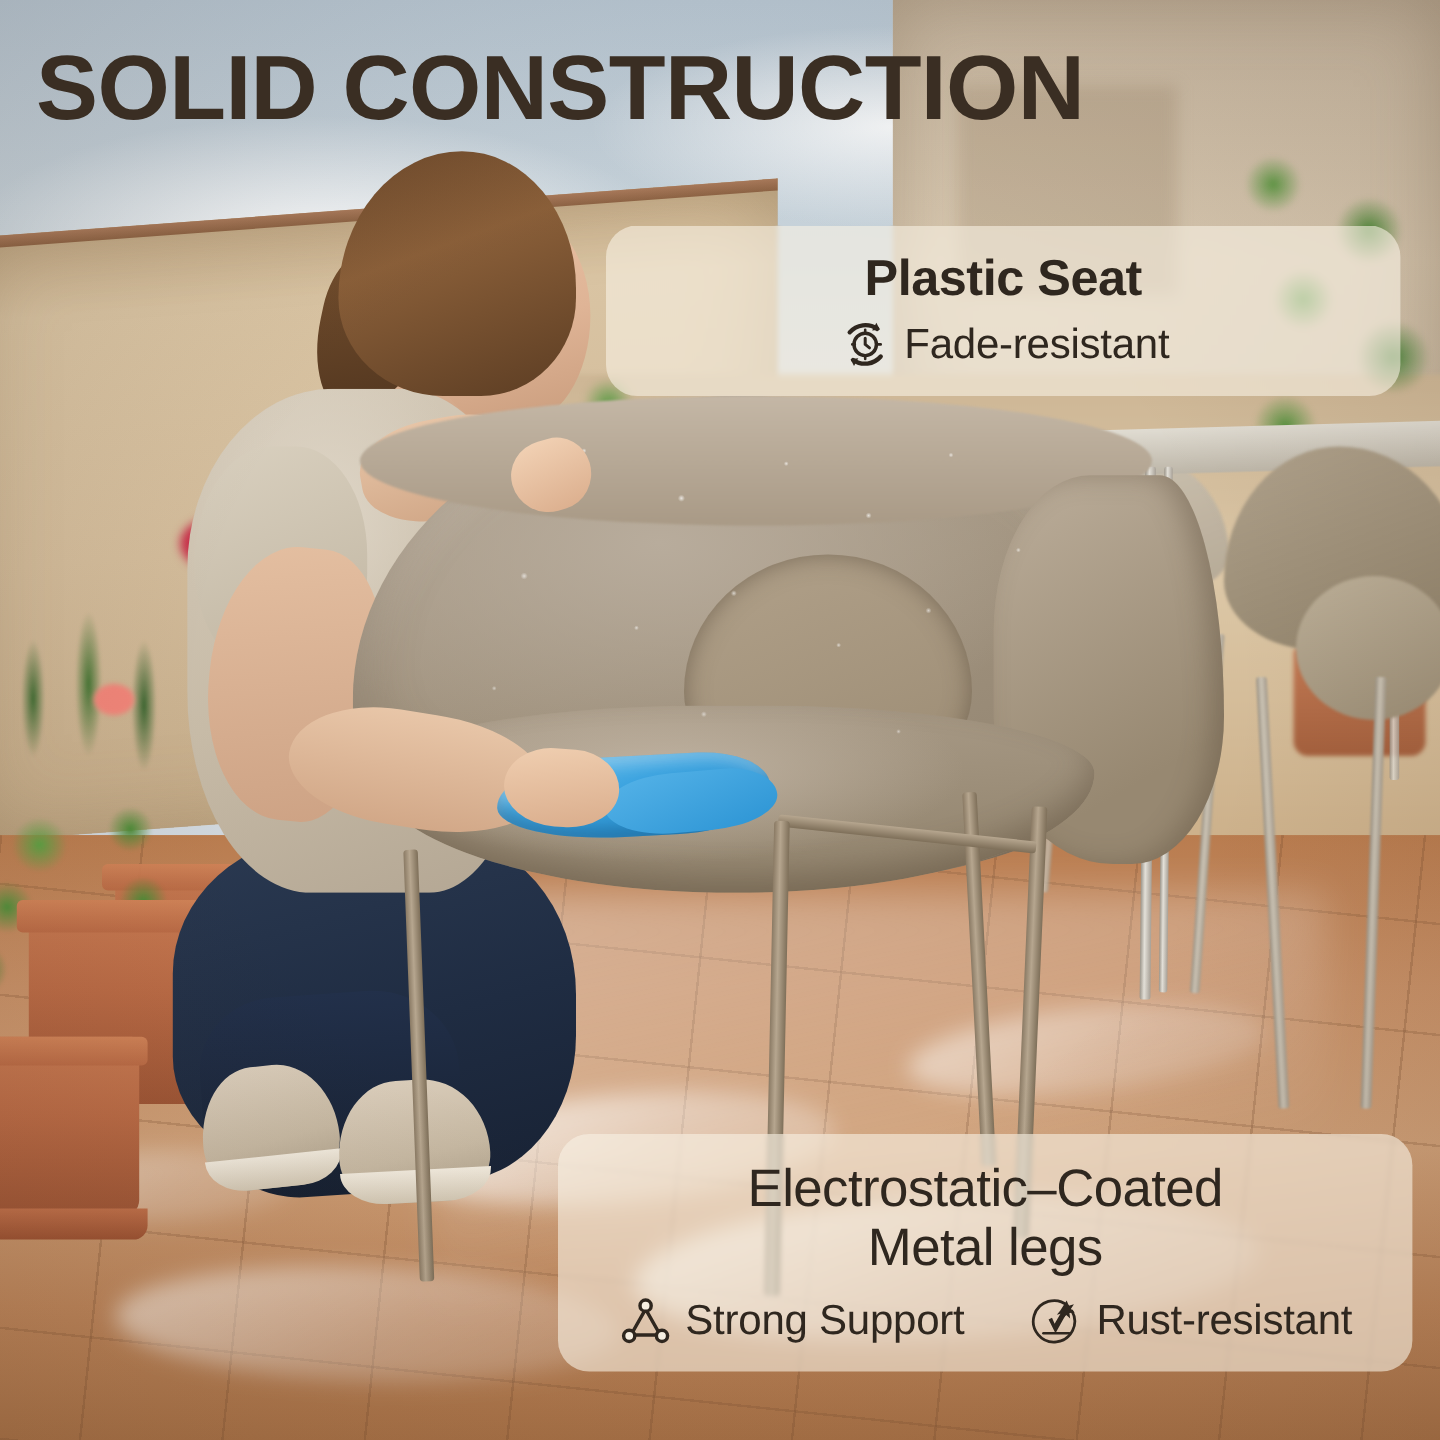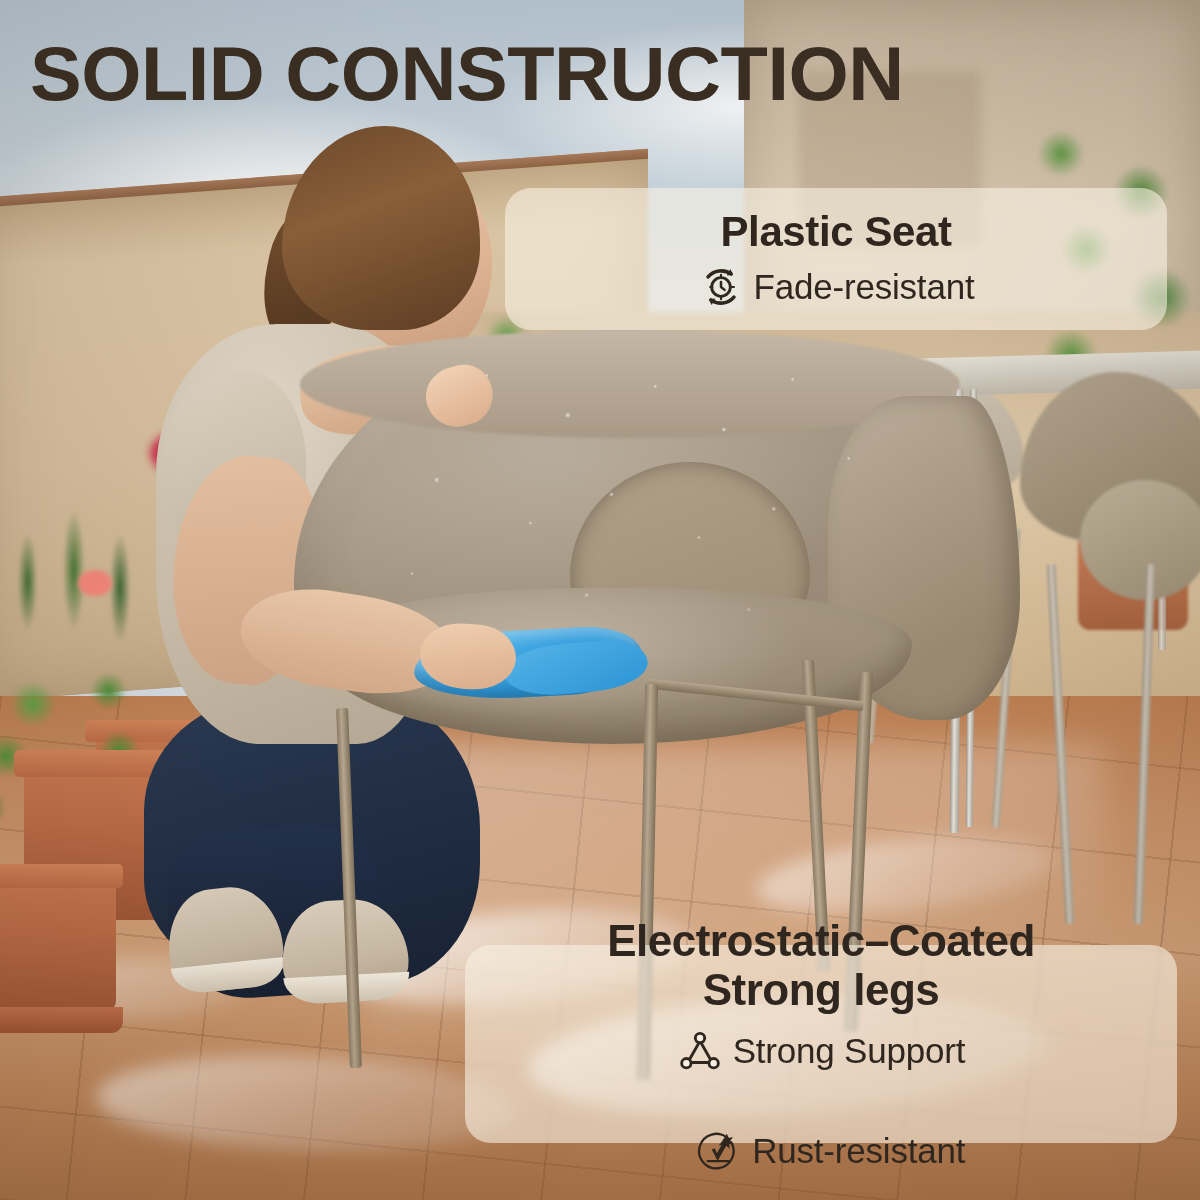--- a/index.html
+++ b/index.html
@@ -476,32 +476,31 @@
   .card-title {
     font-size: 42px;
     font-weight: 700;
     letter-spacing: -0.4px;
     text-align: center;
     line-height: 1.05;
     white-space: nowrap;
   }
   .card-title-2 {
     font-size: 44px;
-    font-weight: 700;
+    font-weight: 400;
     letter-spacing: -0.5px;
     text-align: center;
     line-height: 1.12;
   }
   .features {
     display: flex;
     align-items: flex-end;
     justify-content: center;
     gap: 34px;
     margin-top: 10px;
-    flex-direction: column;
   }
   .features-bottom { gap: 54px; margin-top: 14px; }
   .feature {
     display: flex;
     align-items: center;
     gap: 10px;
     white-space: nowrap;
   }
   .feature-label {
     font-size: 35px;
@@ -628,21 +627,21 @@
         <span class="feature-label">Fade-resistant</span>
       </div>
 
 
     </div>
   </div>
 
   <div class="card card-bottom">
     <div class="card-title-2">
       <div>Electrostatic–Coated</div>
-      <div>Strong legs</div>
+      <div>Metal legs</div>
     </div>
     <div class="features features-bottom">
 
       <div class="feature">
         <span class="feature-icon">
           <svg viewBox="0 0 64 64" fill="none" stroke="#2f271f" stroke-width="4" stroke-linecap="round" stroke-linejoin="round">
             <path d="M32 18 L15 48 H49 Z"></path>
             <circle cx="32" cy="14" r="6.5" fill="#f6efe2"></circle>
             <circle cx="13" cy="49" r="6.5" fill="#f6efe2"></circle>
             <circle cx="51" cy="49" r="6.5" fill="#f6efe2"></circle>

